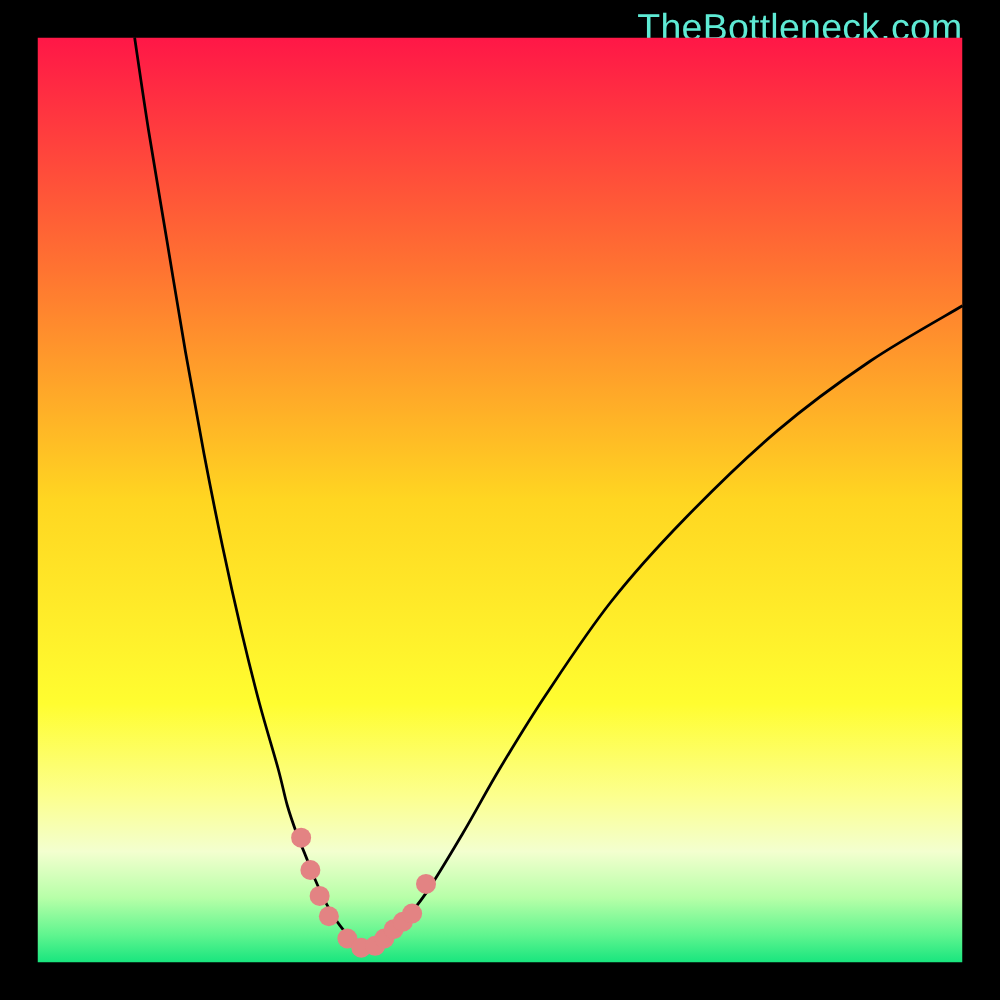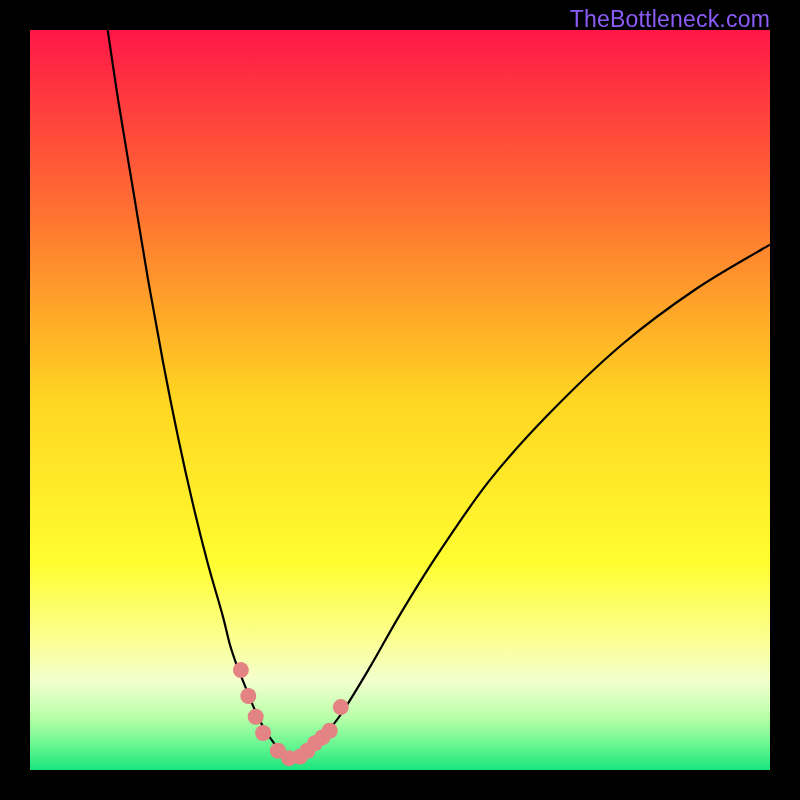--- a/index.html
+++ b/index.html
@@ -23,22 +23,22 @@
     position: absolute;
     left: 0;
     top: 0;
     width: 740px;
     height: 740px;
   }
   .watermark {
     position: absolute;
     top: 6px;
     right: 30px;
-    color: #8b5cf6;
-    font-size: 23px;
+    color: #5eead4;
+    font-size: 30px;
     font-weight: 400;
     letter-spacing: 0.2px;
     font-family: Arial, sans-serif;
   }
   svg.curve {
     position: absolute;
     left: 0;
     top: 0;
     width: 740px;
     height: 740px;

